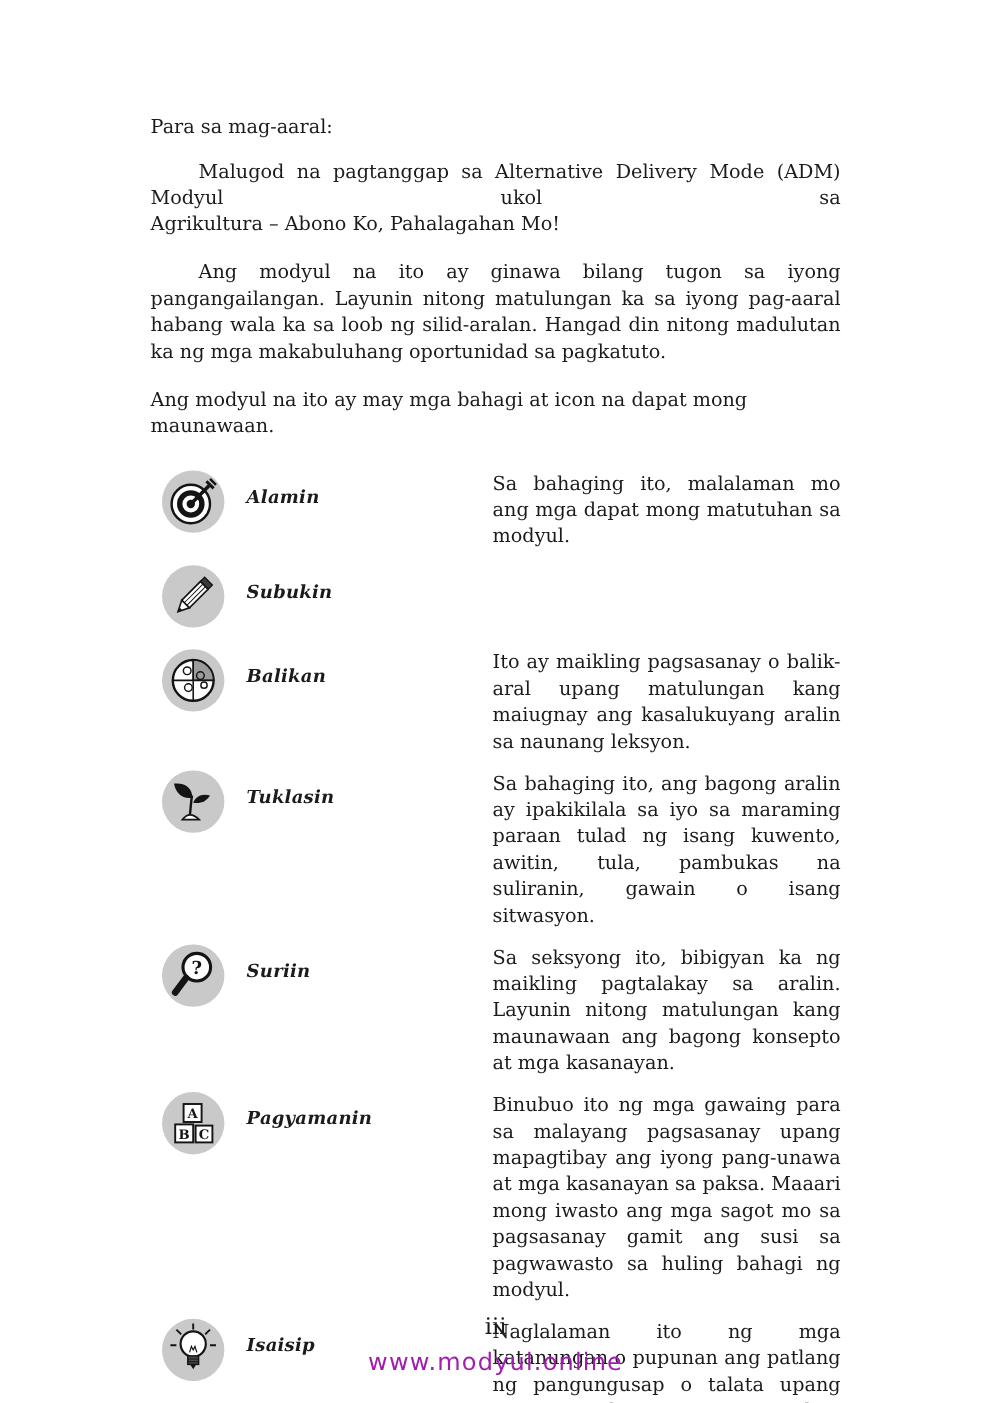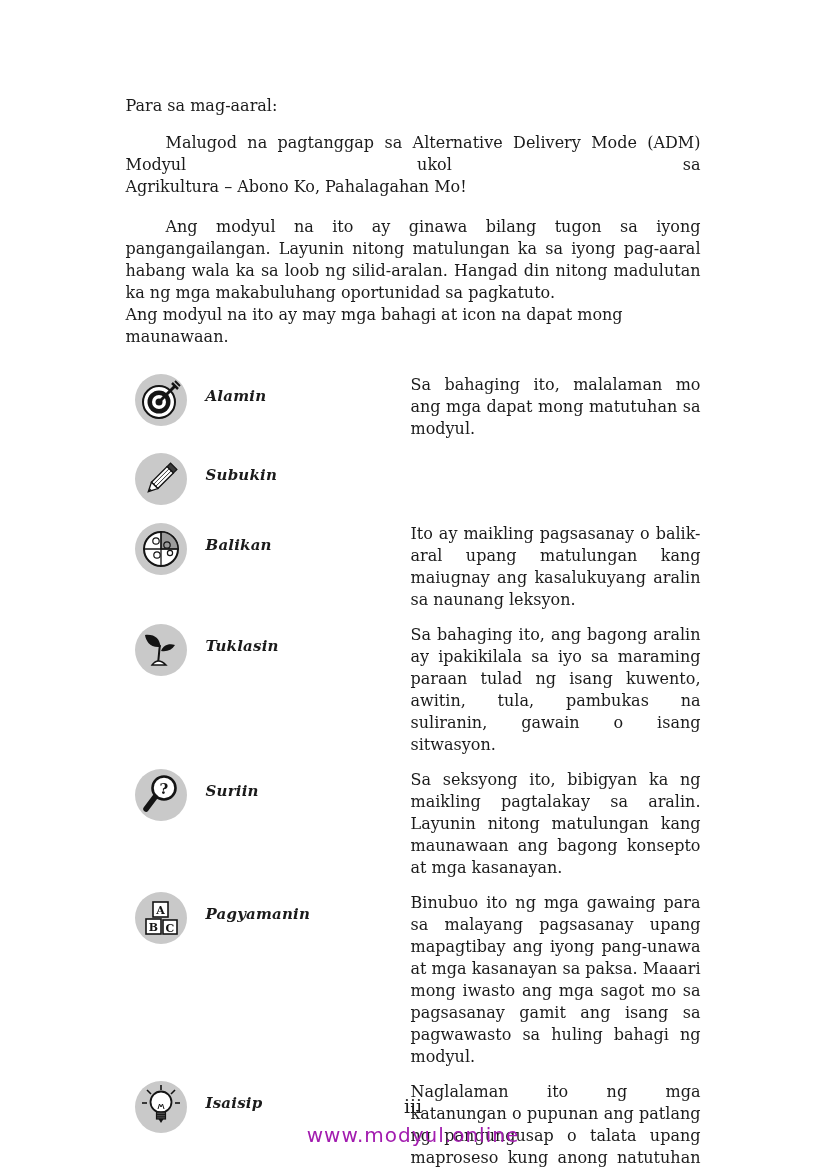--- a/index.html
+++ b/index.html
@@ -10,21 +10,21 @@
     height: 1169px;
     margin: 0 auto;
     background: #ffffff;
     font-family: "DejaVu Serif", "Liberation Serif", serif;
     font-size: 16px;
     color: #1b1b1b;
     padding: 96px 100px 0 100px;
     overflow: hidden;
   }
   .intro-heading { margin-bottom: 17px; }
-  .para { text-align: justify; line-height: 22px; }
+  .para { text-align: justify; line-height: 22px; margin-bottom: 18px; }
   .indent-line {
     text-indent: 40px;
     text-align: justify;
     text-align-last: justify;
     line-height: 22px;
   }
   .module-title { font-weight: normal; line-height: 22px; }
   .para-indent { text-indent: 40px; }
   .plain-line { line-height: 22px; margin-bottom: 24px; }
 
@@ -163,21 +163,21 @@
     <circle cx="27" cy="27" r="26" fill="#c9c9c9"></circle>
     <rect x="19" y="11" width="15" height="15" fill="#fff" stroke="#141414" stroke-width="1.6"></rect>
     <text x="26.5" y="23" text-anchor="middle" font-family="DejaVu Serif, serif" font-size="11" font-weight="bold" fill="#141414">A</text>
     <rect x="12" y="28" width="15" height="15" fill="#fff" stroke="#141414" stroke-width="1.6"></rect>
     <text x="19.5" y="40" text-anchor="middle" font-family="DejaVu Serif, serif" font-size="11" font-weight="bold" fill="#141414">B</text>
     <rect x="29" y="29" width="14" height="14" fill="#fff" stroke="#141414" stroke-width="1.6"></rect>
     <text x="36" y="40.5" text-anchor="middle" font-family="DejaVu Serif, serif" font-size="11" font-weight="bold" fill="#141414">C</text>
   </svg></span>
     </div>
     <div class="label-cell">Pagyamanin</div>
-    <div class="desc-cell">Binubuo ito ng mga gawaing para sa malayang pagsasanay upang mapagtibay ang iyong pang-unawa at mga kasanayan sa paksa. Maaari mong iwasto ang mga sagot mo sa pagsasanay gamit ang isang sa pagwawasto sa huling bahagi ng modyul.</div>
+    <div class="desc-cell">Binubuo ito ng mga gawaing para sa malayang pagsasanay upang mapagtibay ang iyong pang-unawa at mga kasanayan sa paksa. Maaari mong iwasto ang mga sagot mo sa pagsasanay gamit ang susi sa pagwawasto sa huling bahagi ng modyul.</div>
   </div>
 
   <div class="icon-row">
     <div class="icon-cell">
       <span class="icon-circle"><svg width="54" height="54" viewBox="0 0 54 54">
     <circle cx="27" cy="27" r="26" fill="#c9c9c9"></circle>
     <line x1="27" y1="5" x2="27" y2="10" stroke="#141414" stroke-width="1.6"></line>
     <line x1="13" y1="10" x2="17" y2="14" stroke="#141414" stroke-width="1.6"></line>
     <line x1="41" y1="10" x2="37" y2="14" stroke="#141414" stroke-width="1.6"></line>
     <line x1="8" y1="23" x2="13" y2="23" stroke="#141414" stroke-width="1.6"></line>

